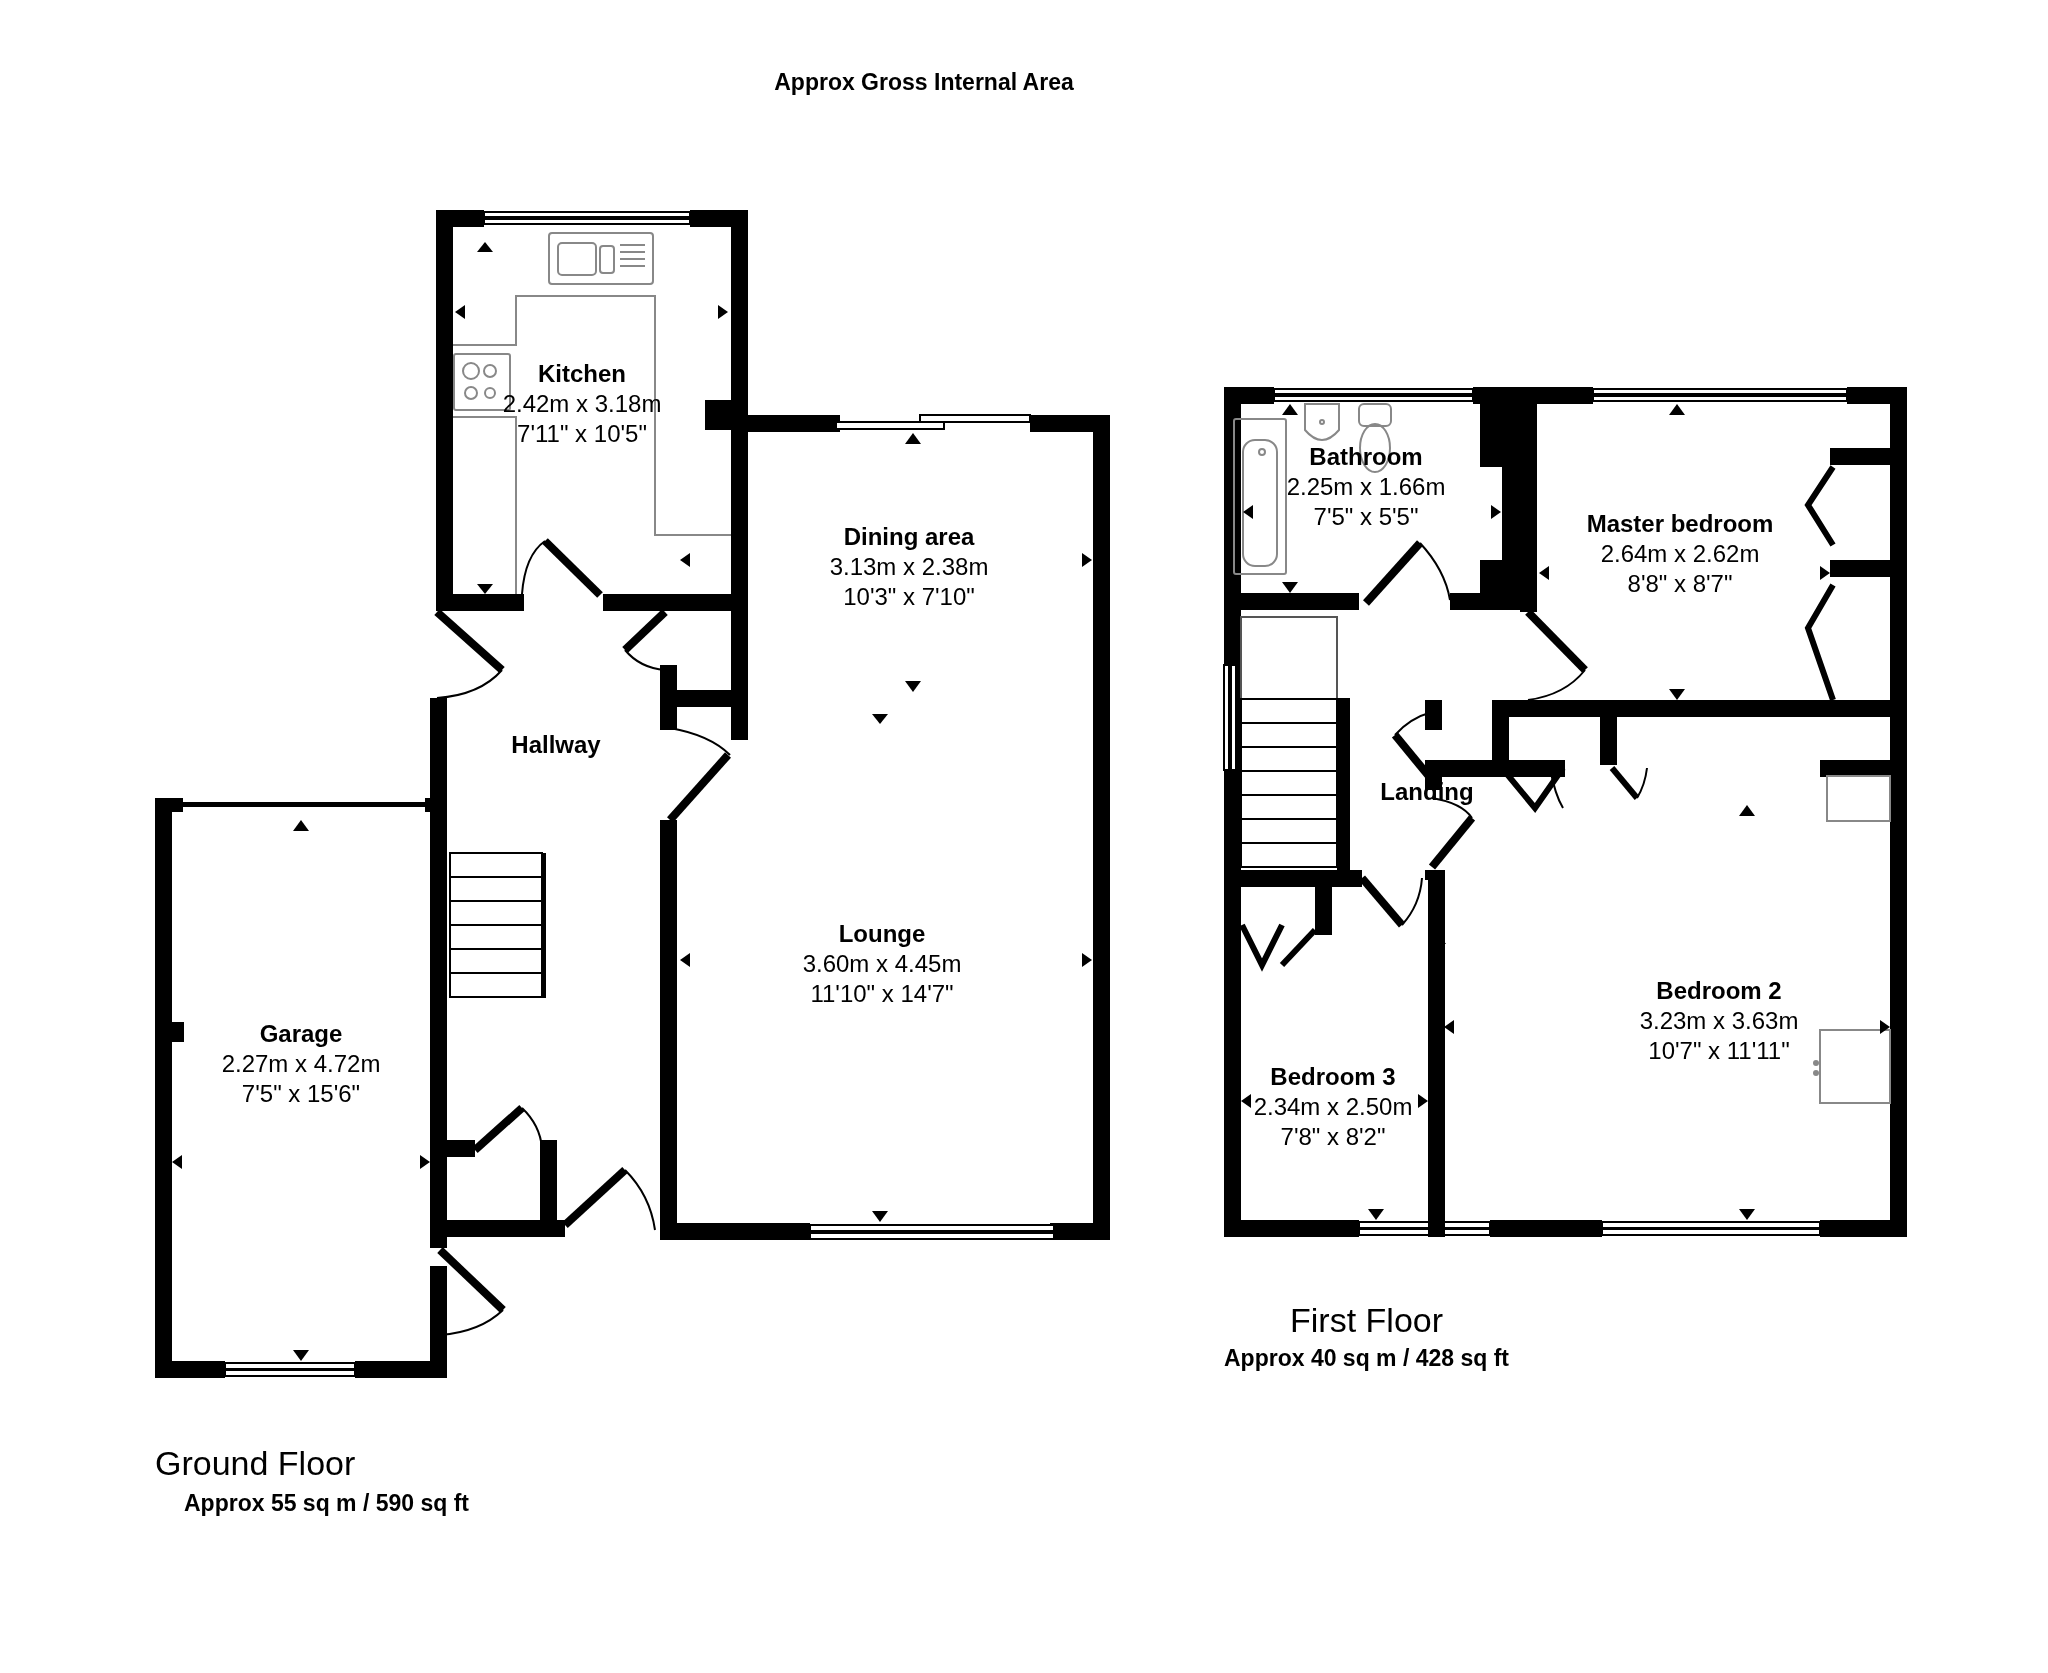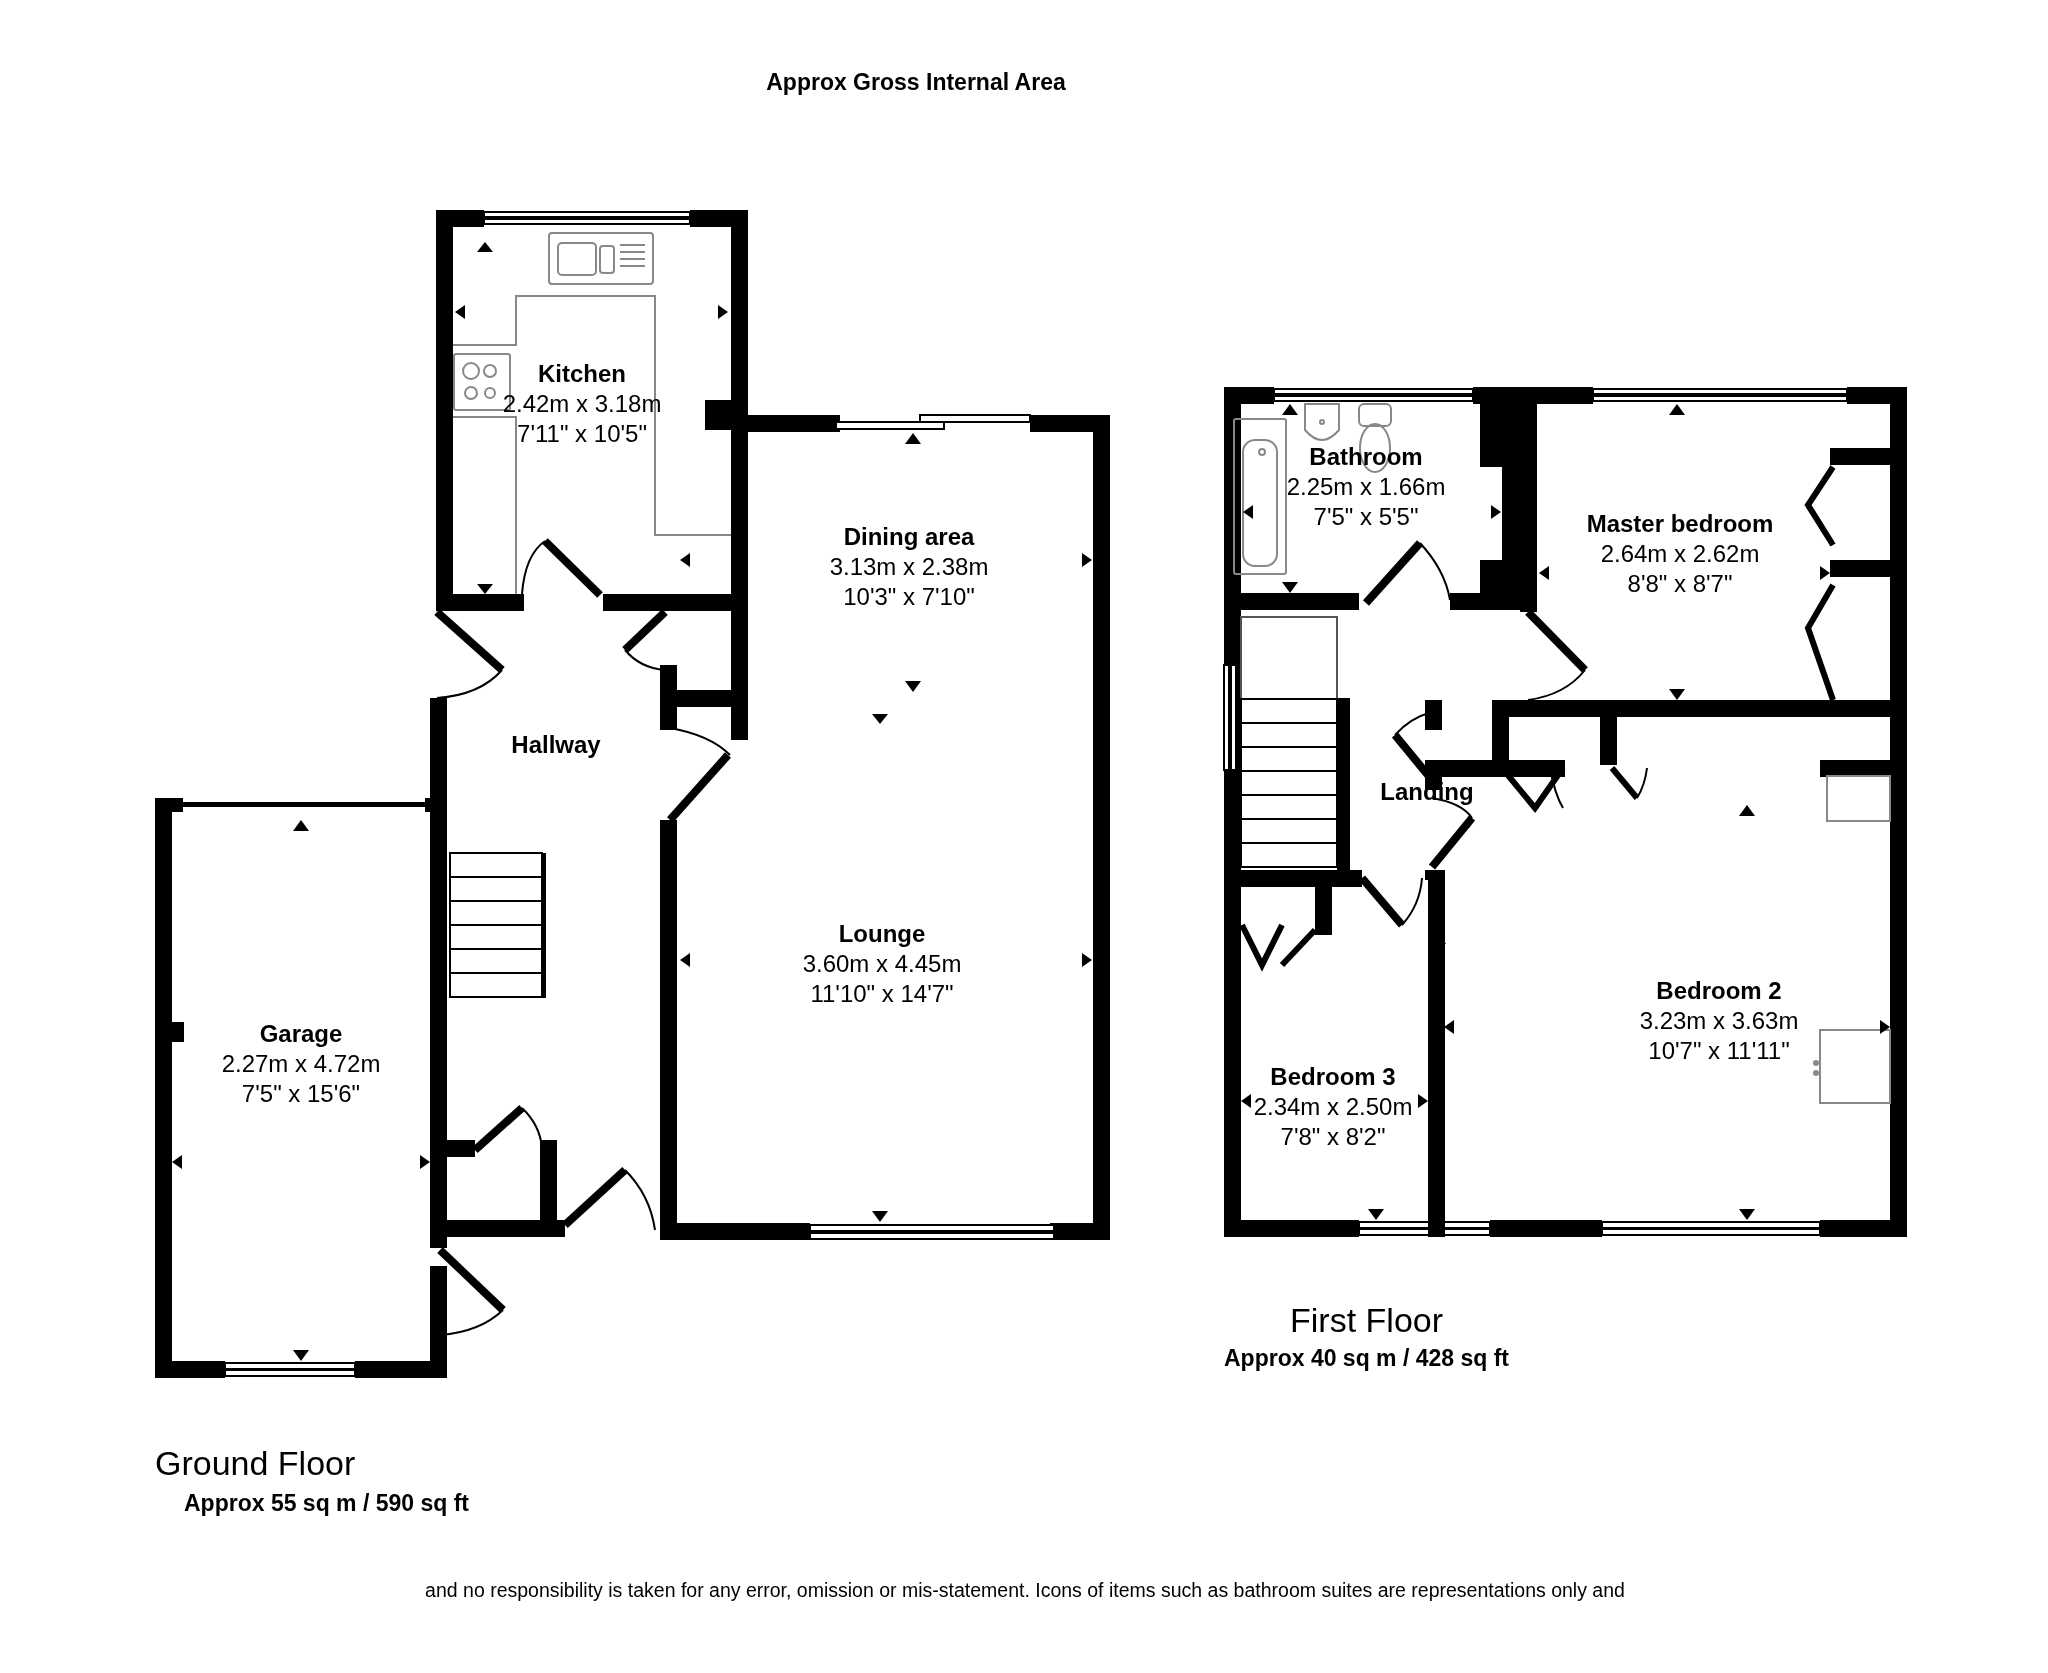--- a/index.html
+++ b/index.html
@@ -1,19 +1,19 @@
 <!DOCTYPE html>
 <html><head>
   <meta charset="utf-8">
   <style>
     html, body { margin: 0; padding: 0; background: #ffffff; }
     body { width: 2048px; height: 1673px; position: relative; overflow: hidden;
            font-family: "Liberation Sans", sans-serif; color: #000; }
     .abs { position: absolute; }
-    .gia { left: 8px; width: 1816px; top: 68px; text-align: center; font-weight: bold; font-size: 23px; line-height: 28px; }
+    .gia { left: 16px; width: 1816px; top: 68px; text-align: center; font-weight: bold; font-size: 23px; line-height: 28px; }
     .floor-title { font-size: 34px; line-height: 40px; }
     .floor-area { font-weight: bold; font-size: 23px; line-height: 28px; }
     .disclaimer { left: 340px; width: 1370px; top: 1578px; text-align: center; font-size: 19.5px; line-height: 25px; }
     svg { position: absolute; left: 0; top: 0; }
     .room-name { font-family: "Liberation Sans", sans-serif; font-weight: bold; font-size: 24px; }
     .room-dim { font-family: "Liberation Sans", sans-serif; font-size: 24px; }
     .wall { fill: #000; }
     .win { fill: #fff; stroke: #000; stroke-width: 2; }
     .fix { fill: none; stroke: #888; stroke-width: 2; }
     .door { stroke: #000; stroke-width: 8; fill: none; }
@@ -343,14 +343,13 @@
   <div class="floor-title">Ground Floor</div>
   <div class="floor-area" style="margin-top:6px;margin-left:29px;">Approx 55 sq m / 590 sq ft</div>
 </div>
 
 <div class="abs" style="left:1224px; top:1300px;text-align:center;">
   <div class="floor-title">First Floor</div>
   <div class="floor-area" style="margin-top:4px;">Approx 40 sq m / 428 sq ft</div>
 </div>
 
 <div class="abs disclaimer">
-  <div>and no responsibility is taken for any error, omission or mis-statement. Icons of items such as bathroom suites are representations only and</div>
 </div>
 
 </body></html>

